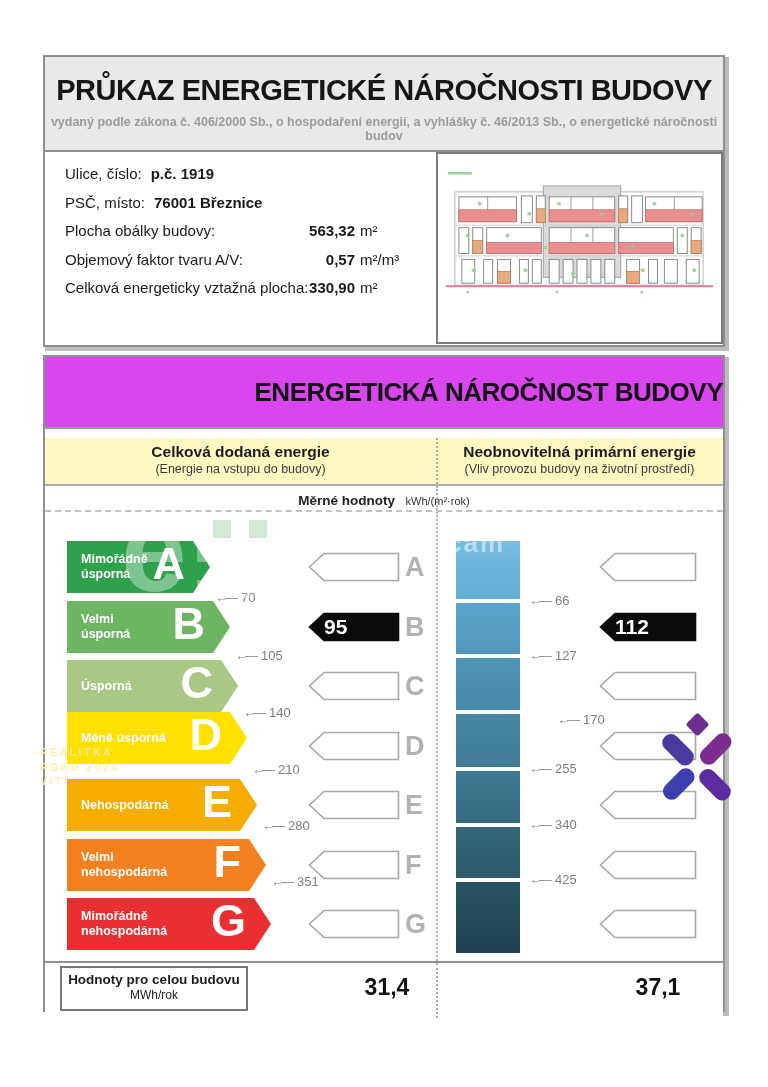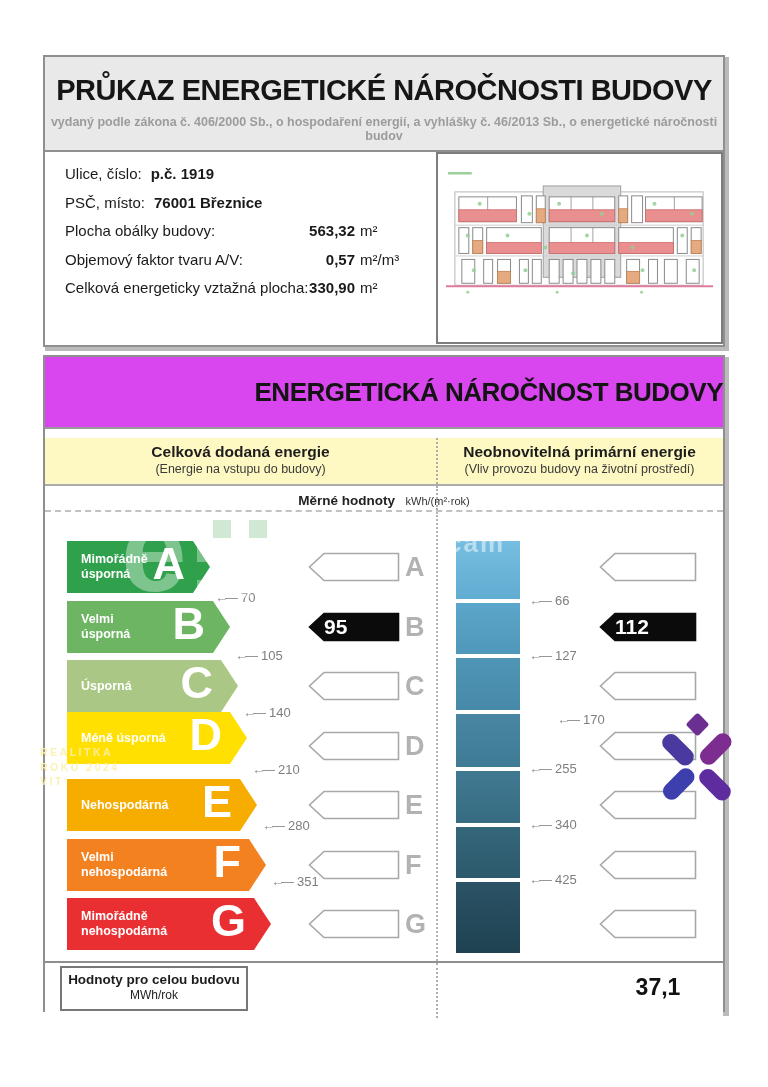--- a/index.html
+++ b/index.html
@@ -386,20 +386,21 @@
       <div class="wm wm-sq gr" style="left:204px;top:8px;"></div>
       <div class="wm wm-cam">cam</div>
     </div>
 
     <div class="p2-bottom">
       <div class="vdiv"></div>
       <div class="totals-box">
         <div class="t1">Hodnoty pro celou budovu</div>
         <div class="t2">MWh/rok</div>
       </div>
+      <div class="total-val tv1">31,4</div>
       <div class="total-val tv2">37,1</div>
     </div>
   </div>
 
   <div class="wm-realitka">
     <div>REALITKA</div>
     <div>ROKU 2024</div>
     <div>VIT</div>
   </div>
 

